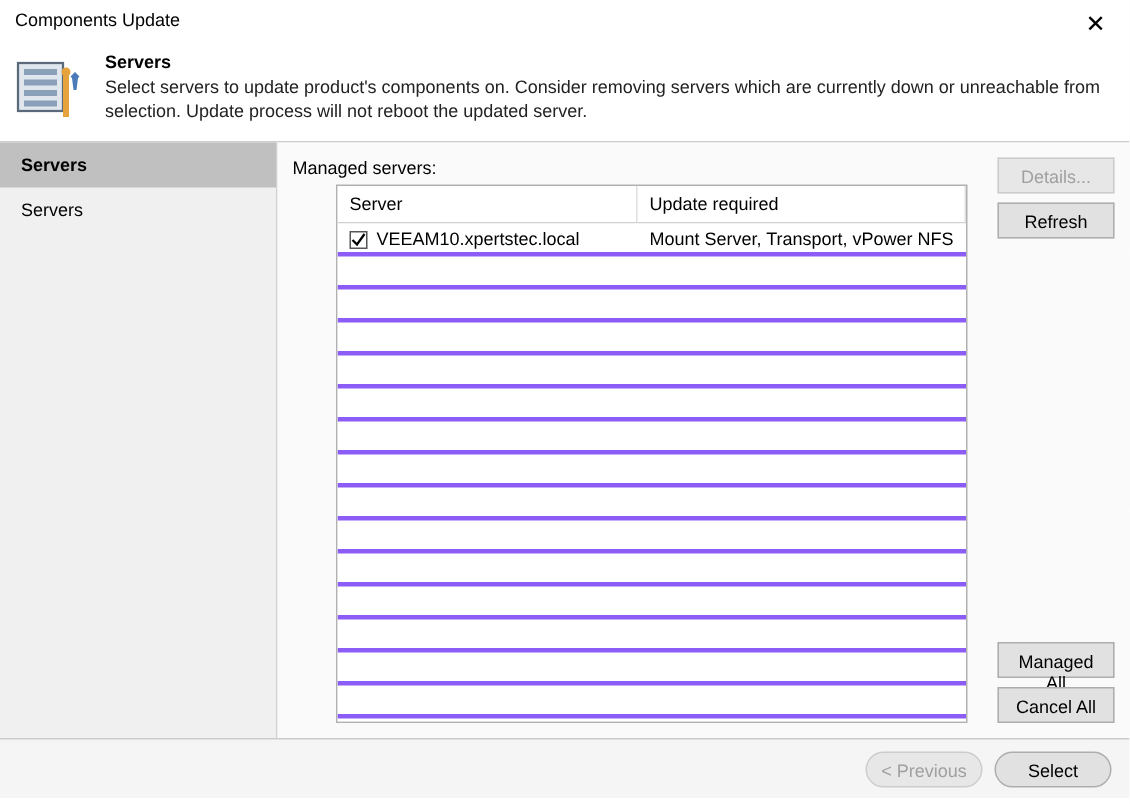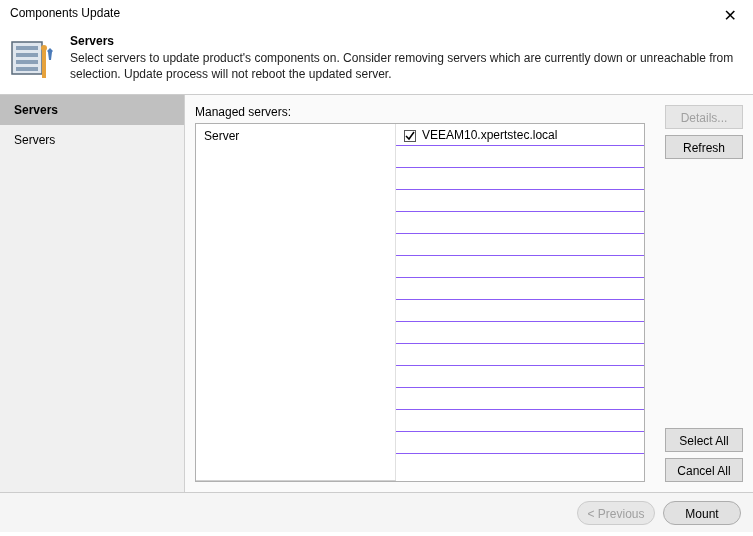--- a/index.html
+++ b/index.html
@@ -56,36 +56,37 @@
     gap: 20px;
     background: #fafafa;
   }
   .center { flex: 1; display: flex; flex-direction: column; }
   .center-label { font-size: 12px; margin-bottom: 4px; }
   .table {
     flex: 1;
     border: 1px solid #b0b0b0;
     background: #fff;
     display: flex;
-    flex-direction: row;
+    flex-direction: column;
     overflow: hidden;
+    margin-left: 29px;
   }
   .thead {
     display: flex;
     background: #fff;
     border-bottom: 1px solid #d0d0d0;
     font-size: 12px;
   }
   .thead .col { padding: 5px 8px; border-right: 1px solid #e0e0e0; }
   .col-server { width: 200px; flex-shrink: 0; }
   .col-update { flex: 1; }
   .tbody { flex: 1; background: #fff; }
   .trow {
     display: flex;
-    border-bottom: 1px solid #8b5cf6;
+    border-bottom: 3px solid #8b5cf6;
     font-size: 12px;
     height: 22px;
     align-items: center;
   }
   .trow .col { padding: 3px 8px; }
   .checkbox {
     display: inline-block;
     width: 12px; height: 12px;
     border: 1px solid #555;
     margin-right: 6px;
@@ -159,30 +160,32 @@
       <span>Servers</span>
     </div>
   </div>
 
   <div class="main">
     <div class="center">
       <div class="center-label">Managed servers:</div>
       <div class="table">
         <div class="thead">
           <div class="col col-server">Server</div>
+          <div class="col col-update">Update required</div>
         </div>
         <div class="tbody">
           <div class="trow">
             <div class="col col-server">
               <span class="checkbox">
                 <svg viewBox="0 0 12 12">
                     <path d="M2 6 L5 9 L10 2" stroke="#000" stroke-width="1.5" fill="none"></path>
                   </svg>
               </span><span>VEEAM10.xpertstec.local</span>
             </div>
+            <div class="col col-update">Mount Server, Transport, vPower NFS</div>
           </div>
           <div class="trow"></div>
           <div class="trow"></div>
           <div class="trow"></div>
           <div class="trow"></div>
           <div class="trow"></div>
           <div class="trow"></div>
           <div class="trow"></div>
           <div class="trow"></div>
           <div class="trow"></div>
@@ -192,22 +195,22 @@
           <div class="trow"></div>
           <div class="trow"></div>
         </div>
       </div>
     </div>
 
     <div class="rightcol">
       <button class="btn" disabled="">Details...</button>
       <button class="btn">Refresh</button>
       <div class="spacer"></div>
-      <button class="btn">Select All</button>
+      <button class="btn">Managed All</button>
       <button class="btn">Cancel All</button>
     </div>
   </div>
 </div>
 
 <div class="footer">
   <button class="btn" disabled="">&lt; Previous</button>
-  <button class="btn">Mount</button>
+  <button class="btn">Select</button>
 </div>
 
 </body></html>

